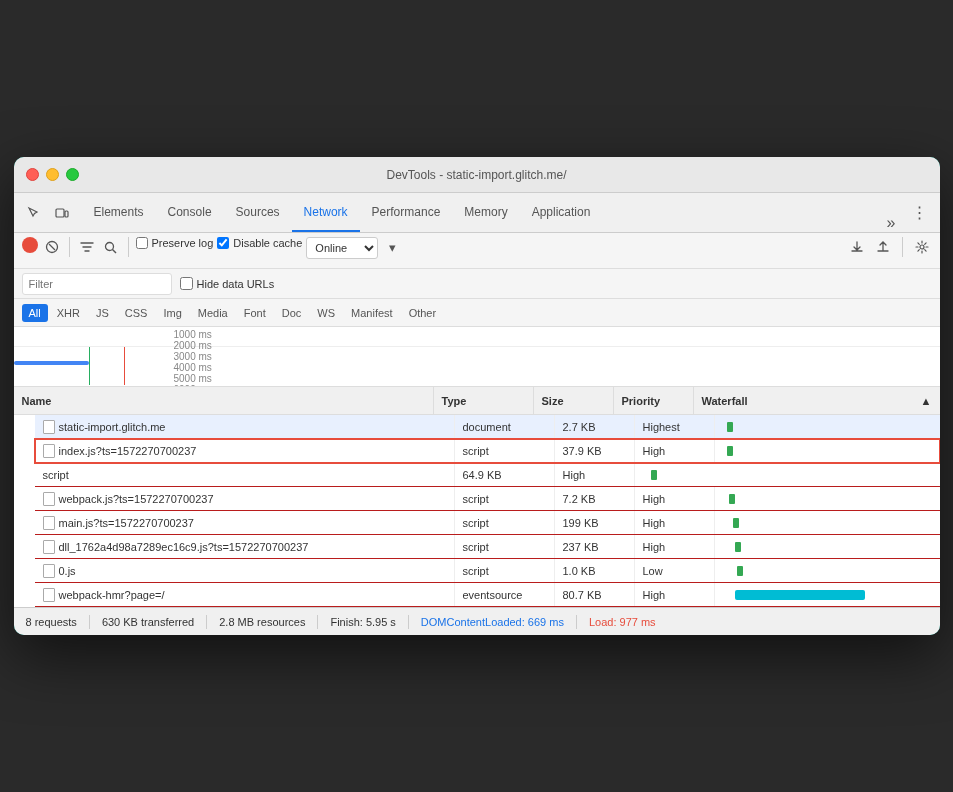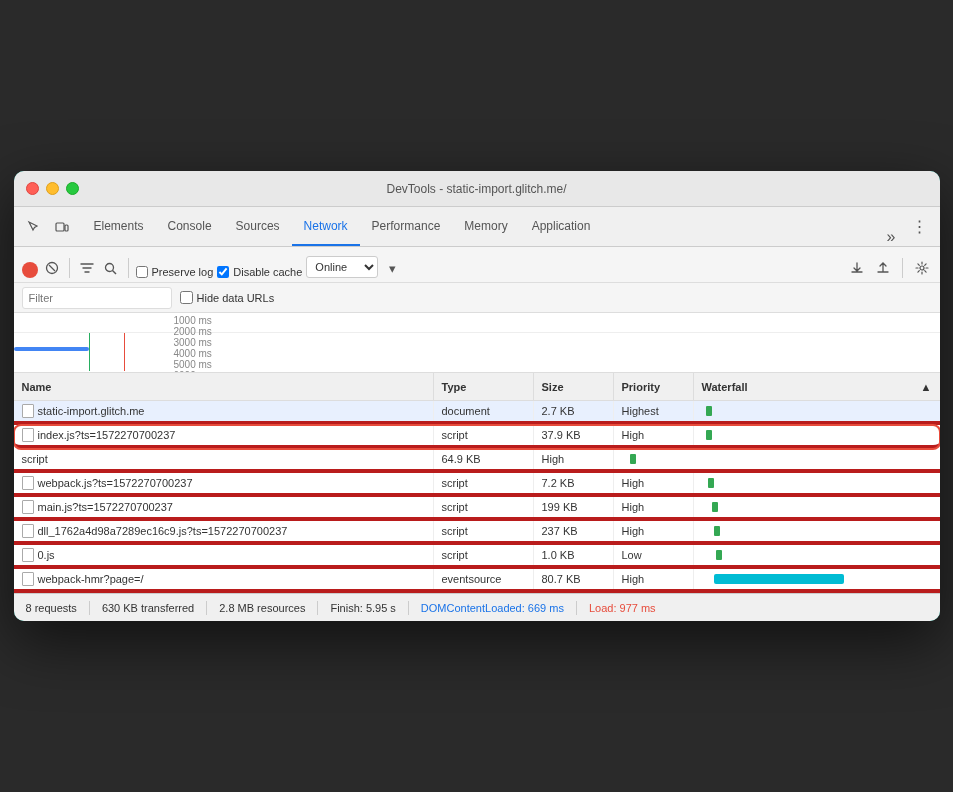--- a/index.html
+++ b/index.html
@@ -99,21 +99,21 @@
       margin-left: auto;
       font-size: 16px;
       cursor: pointer;
       color: #555;
       padding: 0 8px;
     }
     .toolbar {
       background: #f5f5f5;
       border-bottom: 1px solid #ddd;
       display: flex;
-      align-items: flex-end;
+      align-items: flex-start;
       padding: 4px 8px;
       gap: 4px;
       height: 36px;
     }
     .toolbar-btn {
       width: 20px;
       height: 20px;
       display: flex;
       align-items: center;
       justify-content: center;
@@ -268,24 +268,25 @@
     }
     .th:last-child { border-right: none; }
     .th-waterfall {
       display: flex;
       align-items: center;
       justify-content: space-between;
     }
     .table-row {
       display: grid;
       grid-template-columns: 420px 100px 80px 80px 1fr;
-      border-bottom: 4px solid #b91c1c;
+      border-bottom: 1px solid #b91c1c;
       height: 24px;
       align-items: center;
       cursor: pointer;
+      margin-left: 21px;
     }
     .table-row.selected { background: #e8f0fe; }
     .table-row.highlighted {
       outline: 2px solid #e74c3c;
       outline-offset: -1px;
     }
     .td {
       padding: 0 8px;
       font-size: 11px;
       color: #333;
@@ -432,20 +433,33 @@
   </div>
 
   <div class="filter-bar">
     <input class="filter-input" type="text" placeholder="Filter" style="">
     <label class="filter-checkbox-label">
       <input type="checkbox" style="">
       <span>Hide data URLs</span>
     </label>
   </div>
 
+  <div class="filter-type-bar">
+    <div class="filter-type-btn active">All</div>
+    <div class="filter-type-btn">XHR</div>
+    <div class="filter-type-btn">JS</div>
+    <div class="filter-type-btn">CSS</div>
+    <div class="filter-type-btn">Img</div>
+    <div class="filter-type-btn">Media</div>
+    <div class="filter-type-btn">Font</div>
+    <div class="filter-type-btn">Doc</div>
+    <div class="filter-type-btn">WS</div>
+    <div class="filter-type-btn">Manifest</div>
+    <div class="filter-type-btn">Other</div>
+  </div>
 
   <div class="timeline-area">
     <div class="timeline-ruler">
       <div class="ruler-label">1000 ms</div>
       <div class="ruler-label">2000 ms</div>
       <div class="ruler-label">3000 ms</div>
       <div class="ruler-label">4000 ms</div>
       <div class="ruler-label">5000 ms</div>
       <div class="ruler-label">6000 ms</div>
     </div>
@@ -480,21 +494,21 @@
       <div class="td">document</div>
       <div class="td">2.7 KB</div>
       <div class="td">Highest</div>
       <div class="td">
         <div style="position:relative; width:100%; height:100%; display:flex; align-items:center;">
           <div style="width:6px; height:10px; background:#34a853; border-radius:1px; margin-left:4px;"></div>
         </div>
       </div>
     </div>
 
-    <div class="table-row highlighted" style="outline: 2px solid #e74c3c; outline-offset:-1px;border-radius:7px;">
+    <div class="table-row highlighted" style="outline: 2px solid #e74c3c; outline-offset:-1px;">
       <div class="td td-name">
         <div class="file-icon"></div>
         <span>index.js?ts=1572270700237</span>
       </div>
       <div class="td">script</div>
       <div class="td">37.9 KB</div>
       <div class="td">High</div>
       <div class="td">
         <div style="width:6px; height:10px; background:#34a853; border-radius:1px; margin-left:4px;"></div>
       </div>

